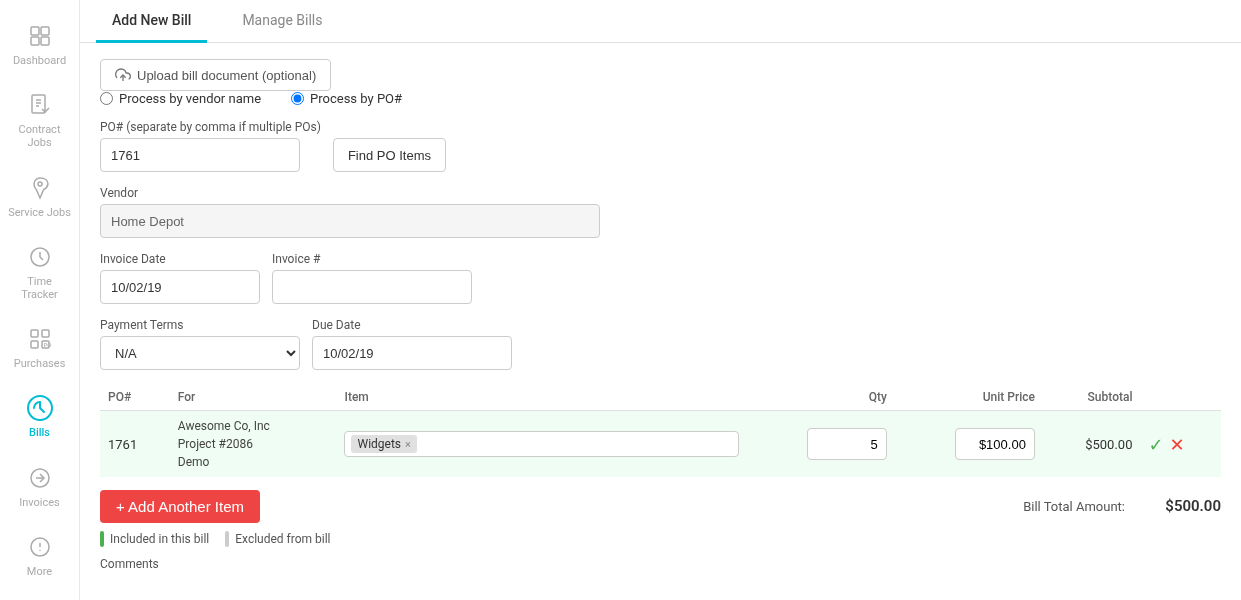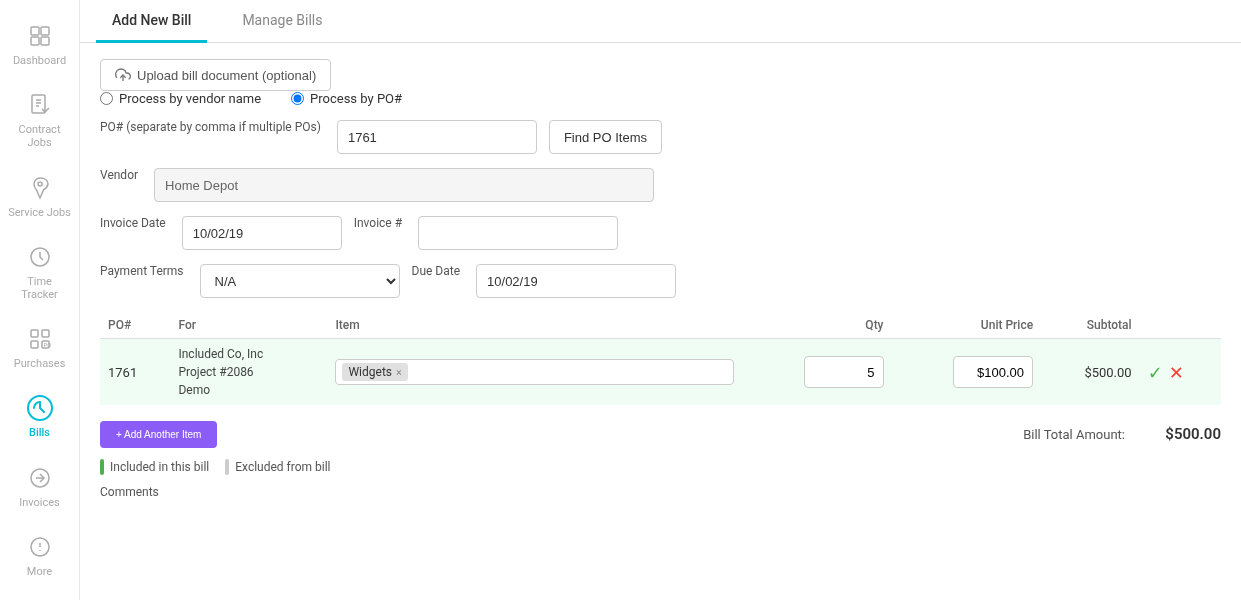--- a/index.html
+++ b/index.html
@@ -109,21 +109,22 @@
 
     .form-row {
       display: flex;
       gap: 12px;
       margin-bottom: 14px;
       align-items: flex-end;
     }
 
     .form-group {
       display: flex;
-      gap: 16px;
+      flex-direction: column;
+      gap: 4px;
     }
     .form-group label {
       font-size: 12px;
       color: #555;
     }
     .form-group input, .form-group select {
       border: 1px solid #ccc;
       border-radius: 4px;
       padding: 6px 10px;
       font-size: 13px;
@@ -212,26 +213,26 @@
       font-size: 13px;
       color: #333;
       padding-right: 8px;
     }
 
     .check-icon { color: #4caf50; font-size: 18px; cursor: pointer; }
     .x-icon { color: #f44336; font-size: 18px; cursor: pointer; }
     .action-icons { display: flex; gap: 6px; align-items: center; }
 
     .add-item-btn {
-      background: #8b5cf6;
+      background: #ef4444;
       color: #fff;
       border: none;
       border-radius: 4px;
       padding: 8px 16px;
-      font-size: 10px;
+      font-size: 15px;
       cursor: pointer;
     }
 
     .bill-total-row {
       display: flex;
       justify-content: flex-end;
       align-items: center;
       gap: 16px;
       padding: 8px 0;
       font-size: 13px;
@@ -472,21 +473,21 @@
           <th></th>
         </tr>
       </thead>
       <tbody>
         <tr class="item-row">
           <td>
             <span>1761</span>
           </td>
           <td>
             <div class="for-cell">
-              <div>Included Co, Inc</div>
+              <div>Awesome Co, Inc</div>
               <div>Project #2086</div>
               <div>Demo</div>
             </div>
           </td>
           <td>
             <div class="item-tag-container">
               <div class="item-tag">
                 <span>Widgets</span>
                 <span class="item-tag-x">×</span>
               </div>

